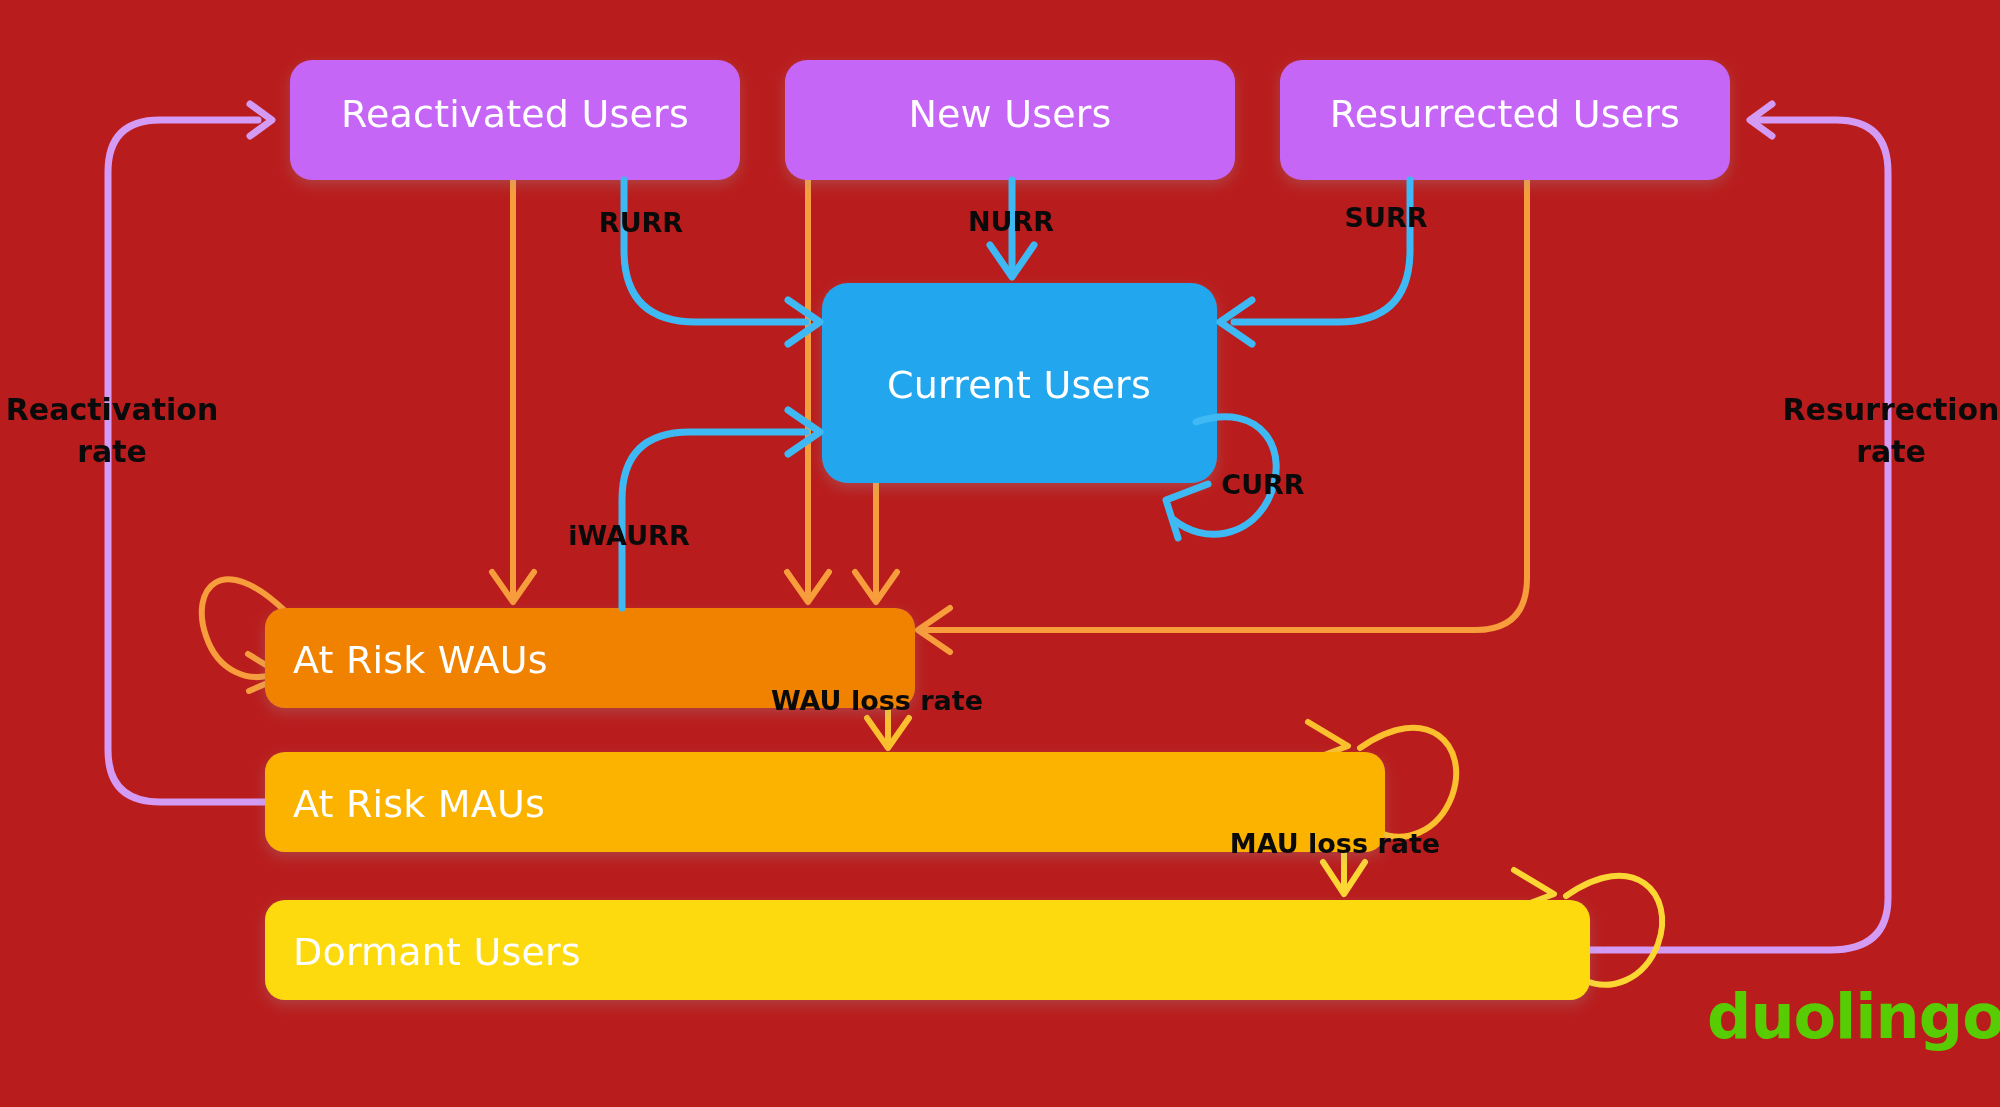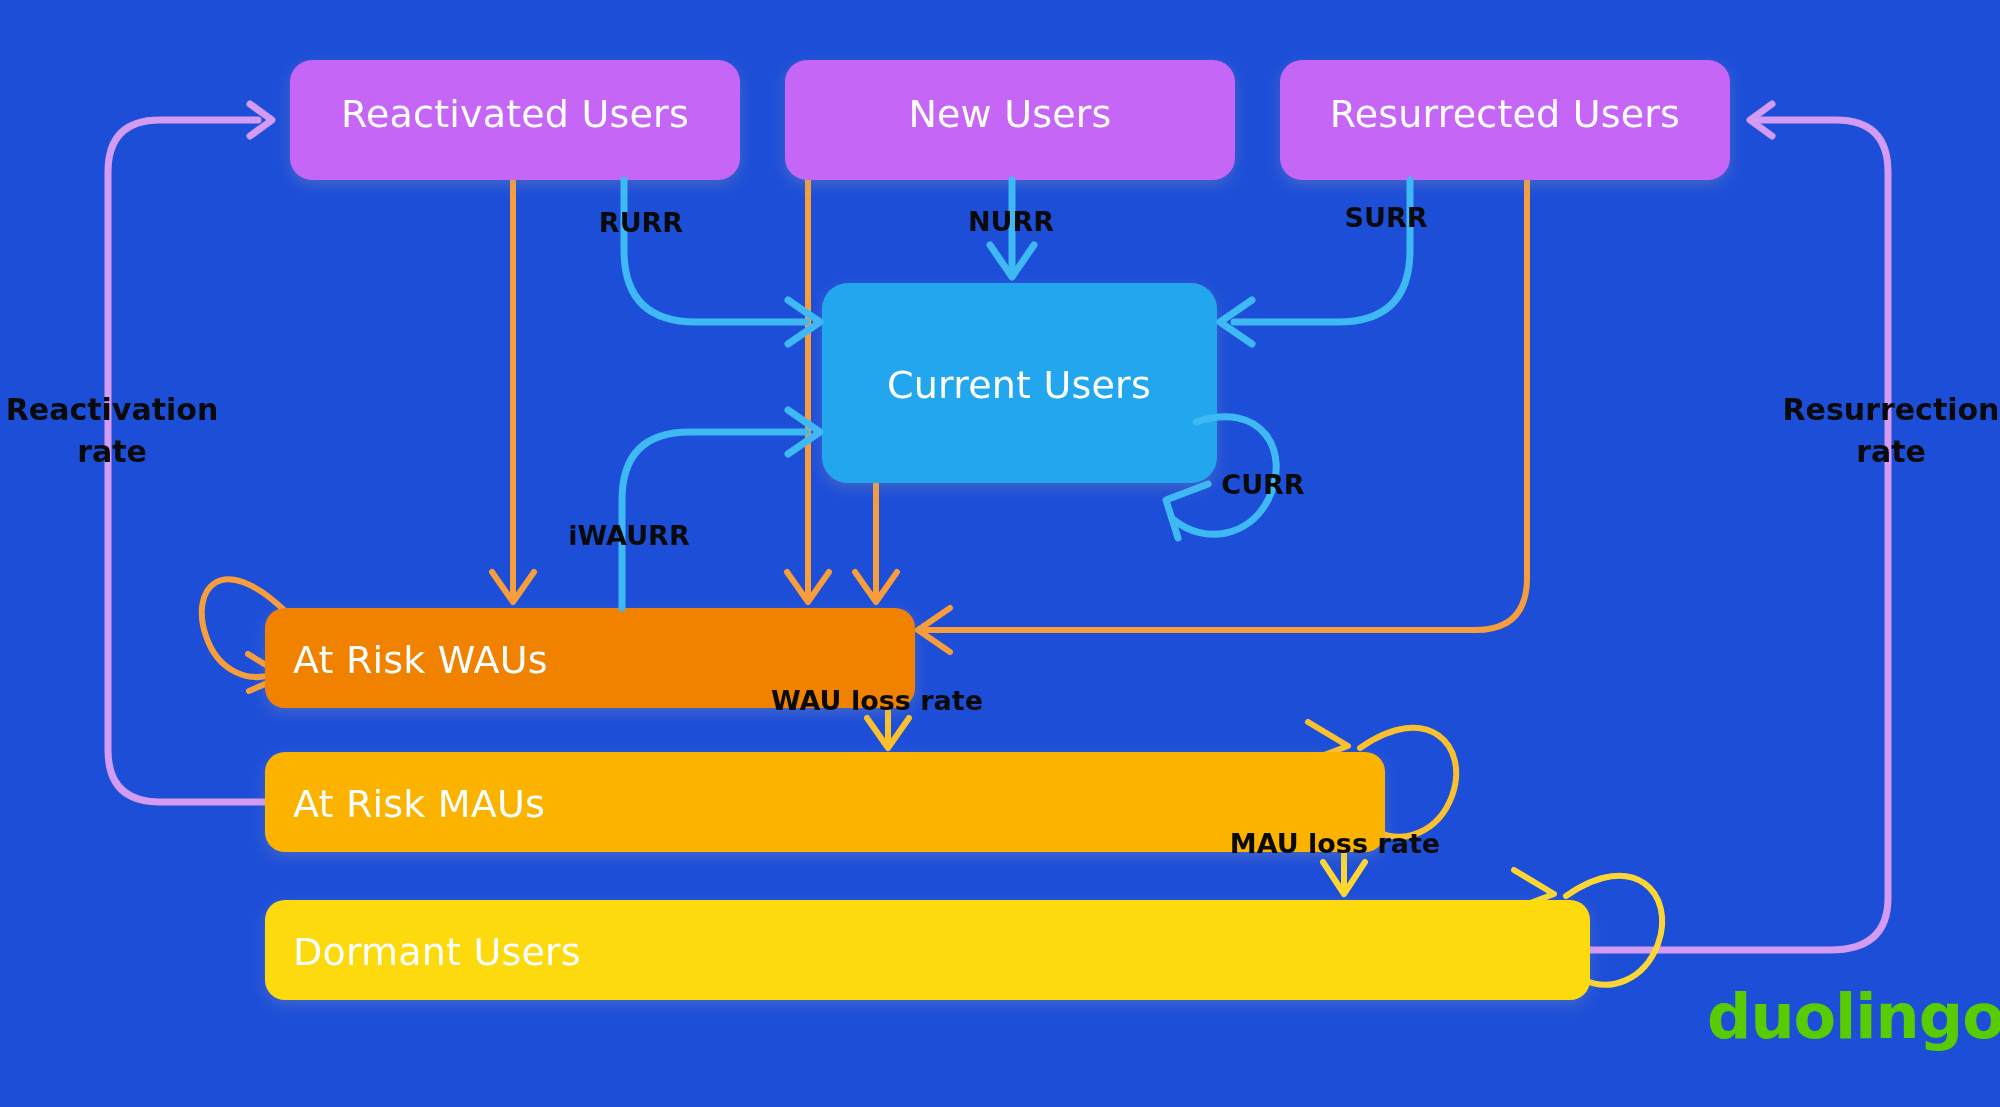--- a/index.html
+++ b/index.html
@@ -12,21 +12,21 @@
     width: 2000px;
     height: 1107px;
     font-family: "DejaVu Sans", "Liberation Sans", sans-serif;
     overflow: hidden;
     position: relative;
   }
   #diagram-root {
     position: relative;
     width: 2000px;
     height: 1107px;
-    background: #1d4ed8;
+    background: #b91c1c;
   }
   svg.flow-canvas {
     position: absolute;
     left: 0;
     top: 0;
     width: 2000px;
     height: 1107px;
   }
   .node-label {
     fill: #ffffff;

